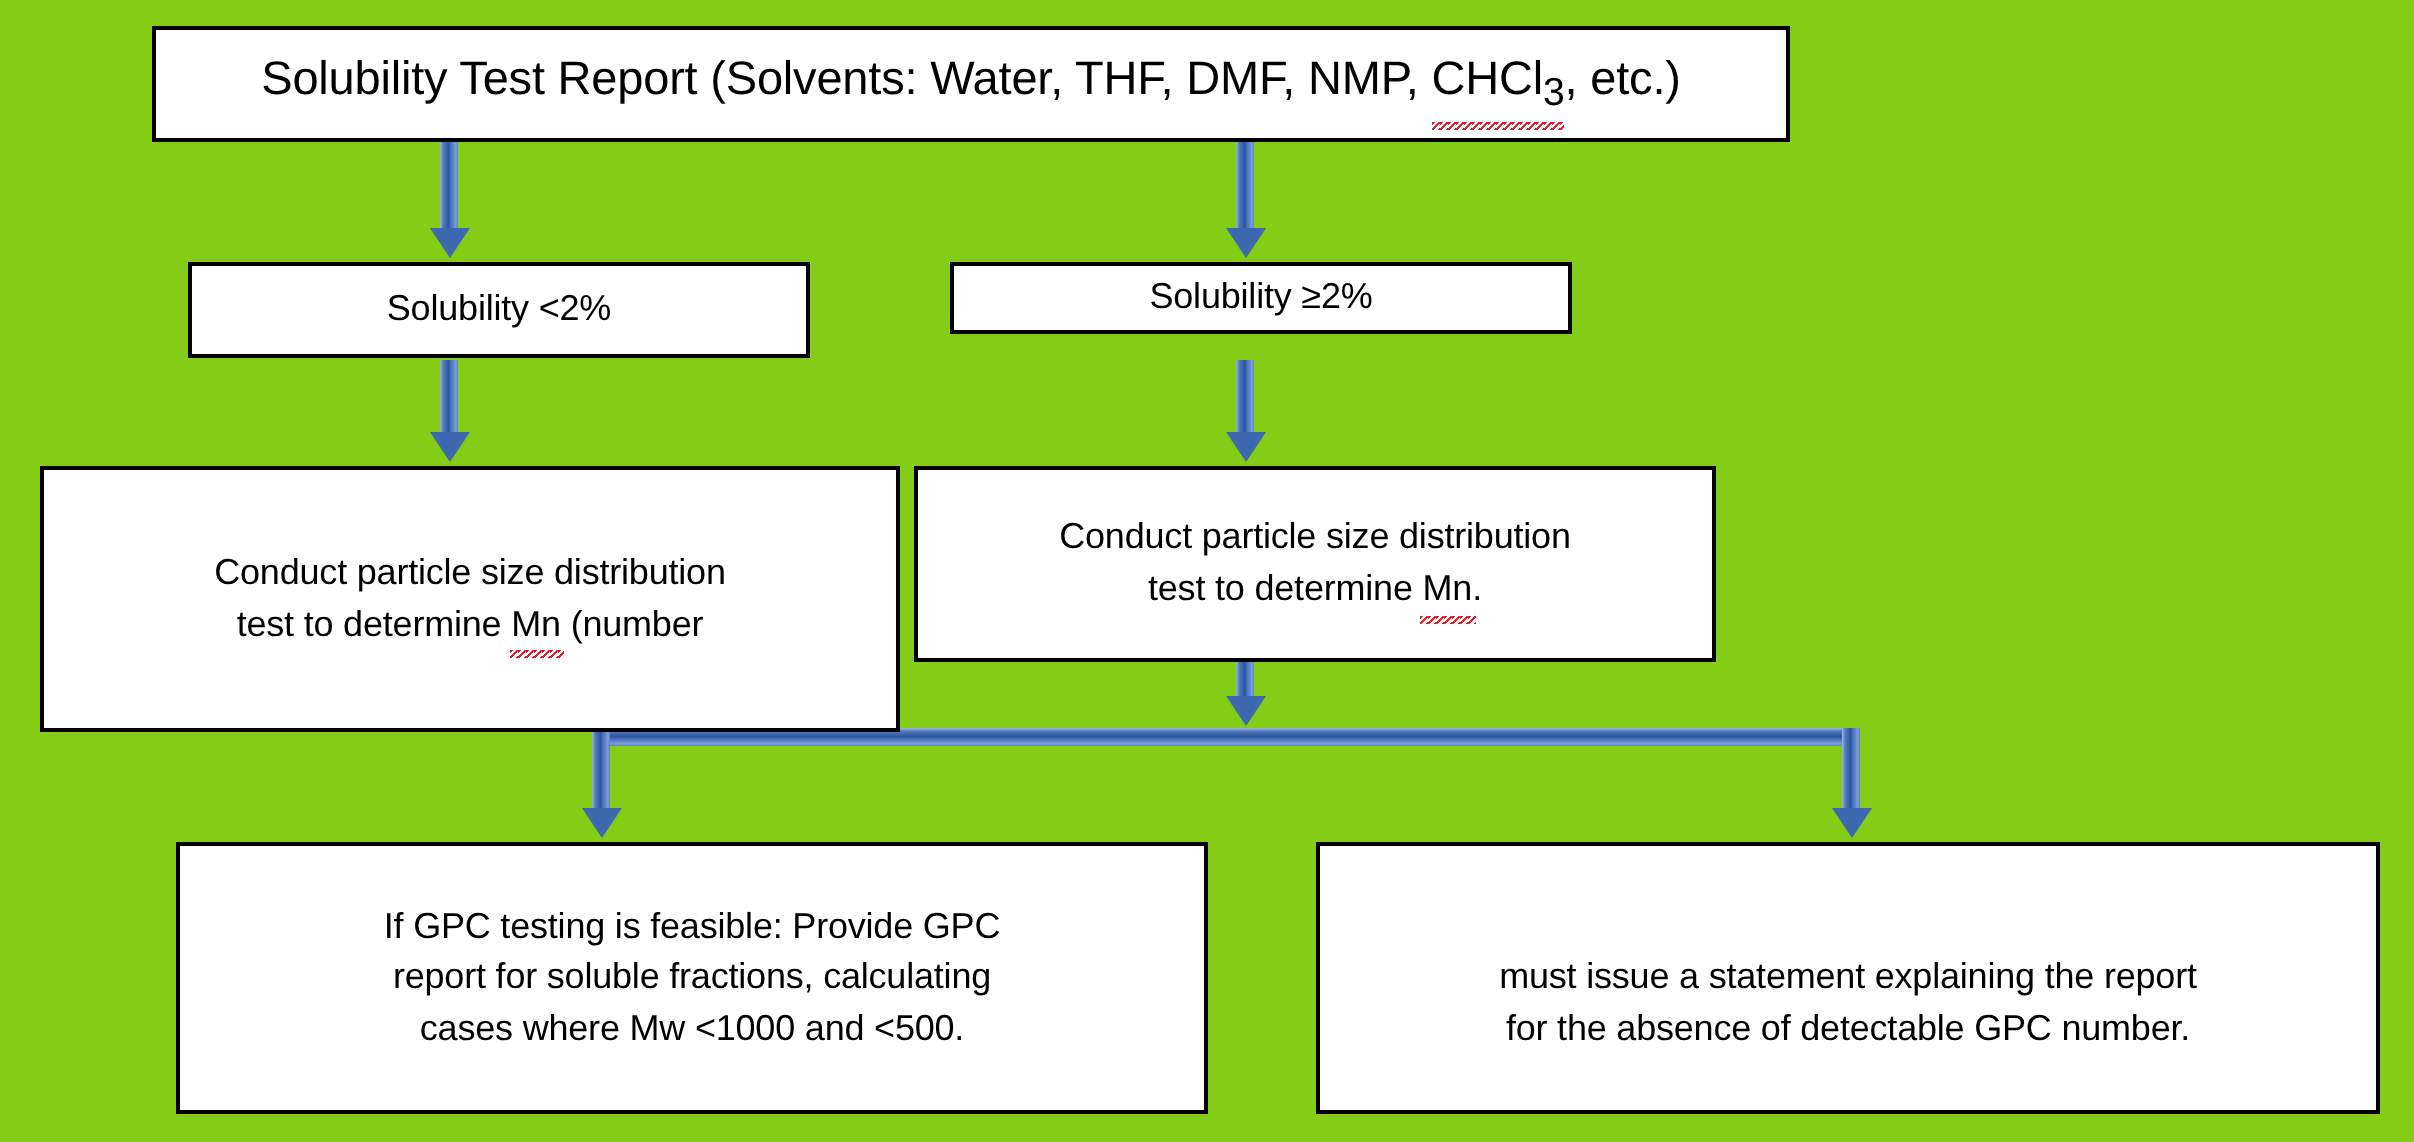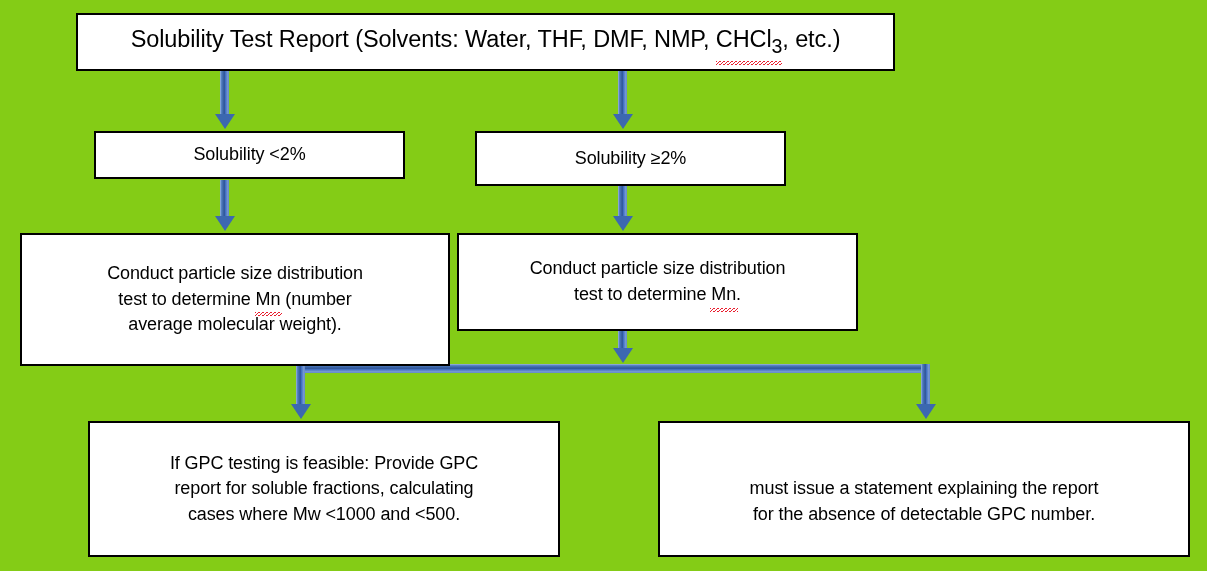--- a/index.html
+++ b/index.html
@@ -42,26 +42,26 @@
     line-height: 1.42;
     letter-spacing: -0.1px;
     white-space: pre-line;
   }
 
   
   #node-report      { left: 76px;  top: 13px;  width: 819px; height: 58px; }
   #node-report .node-text { font-size: 23.5px; }
 
   #node-sol-low     { left: 94px;  top: 131px; width: 311px; height: 48px; }
-  #node-sol-high    { left: 475px; top: 131px; width: 311px; height: 55px; }
+  #node-sol-high    { left: 475px; top: 131px; width: 311px; height: 36px; }
 
   #node-psd-left    { left: 20px;  top: 233px; width: 430px; height: 133px; }
   #node-psd-right   { left: 457px; top: 233px; width: 401px; height: 98px; }
 
-  #node-gpc-yes     { left: 88px;  top: 421px; width: 472px; height: 136px; }
+  #node-gpc-yes     { left: 88px;  top: 421px; width: 516px; height: 136px; }
   #node-gpc-no      { left: 658px; top: 421px; width: 532px; height: 136px; }
 
   
   .squiggle {
     position: relative;
     display: inline-block;
   }
   .squiggle::after {
     content: "";
     position: absolute;
@@ -197,21 +197,21 @@
 
   <div class="node" id="node-sol-low">
     <span class="node-text">Solubility &lt;2%</span>
   </div>
 
   <div class="node" id="node-sol-high">
     <span class="node-text">Solubility ≥2%</span>
   </div>
 
   <div class="node" id="node-psd-left">
-    <span class="node-text"><span>Conduct particle size distribution</span><br><span>test to determine </span><span class="squiggle sq-wide">Mn</span><span> (number</span><br><span>average molecular weight).</span></span>
+    <span class="node-text"><span>Conduct particle size distribution</span><br><span>test to determine </span><span class="squiggle sq-wide">Mn</span><span> (number</span><br></span>
   </div>
 
   <div class="node" id="node-psd-right">
     <span class="node-text"><span>Conduct particle size distribution</span><br><span>test to determine </span><span class="squiggle sq-wide">Mn</span><span>.</span></span>
   </div>
 
   <div class="node" id="node-gpc-yes">
     <span class="node-text"><span>If GPC testing is feasible: Provide GPC</span><br><span>report for soluble fractions, calculating</span><br><span>cases where Mw &lt;1000 and &lt;500.</span></span>
   </div>
 

